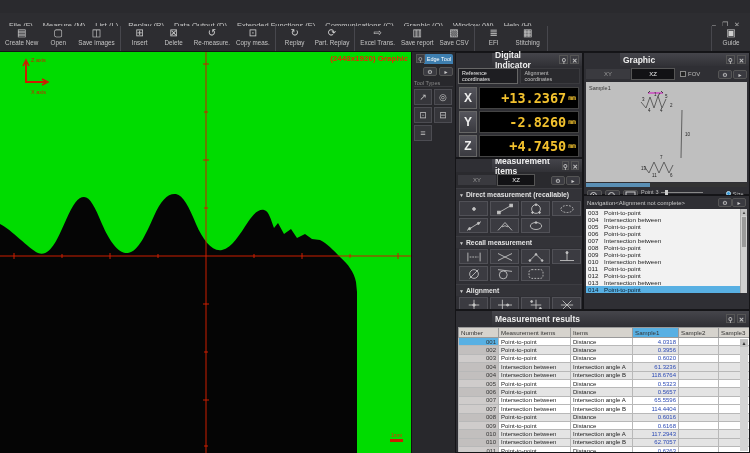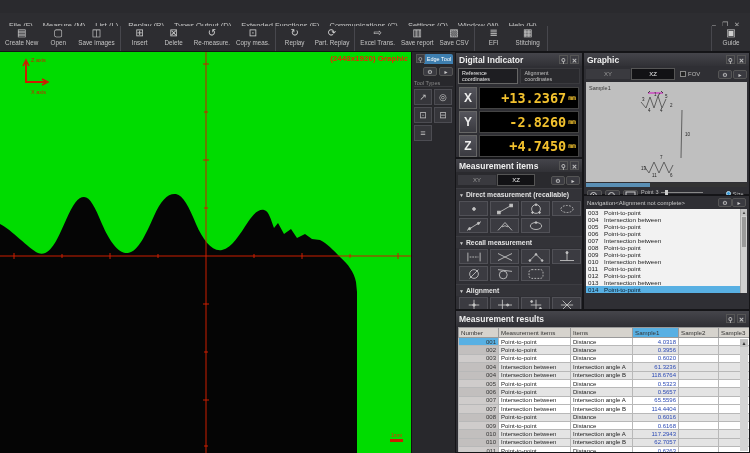--- a/index.html
+++ b/index.html
@@ -53,21 +53,21 @@
   .mini-btn { width:14px; height:9px; background:#3a3a40; border:1px solid #555;
     border-radius:2px; font-size:6px; line-height:8px; text-align:center; color:#ccc; }
   .tool-types-lbl { font-size:5.5px; color:#8a8a8a; border-bottom:1px solid #3a3a3e; margin:2px 0; }
   .toolgrid { display:grid; grid-template-columns:18px 18px; gap:2px; }
   .toolgrid .tgb { width:18px; height:16px; background:#36363b; border:1px solid #4c4c52;
     color:#c0c0c0; font-size:9px; line-height:15px; text-align:center; }
 
   
   .panel { position:absolute; background:#2f2f34; border:1px solid #151518; }
   .phead { height:13px; background:linear-gradient(#45454b,#313136); display:flex;
-    align-items:center; padding:4px 3px; font-size:8.5px; font-weight:bold; color:#eee; }
+    align-items:center; padding:4px 3px; font-size:8.5px; font-weight:bold; color:#eee;margin-left:36px; }
   .phead .sp { flex:1; }
   .pin, .closex { width:9px; height:9px; font-size:6.5px; line-height:9px; text-align:center;
     color:#bbb; background:#3c3c42; border:1px solid #555; margin-left:2px; }
 
   
   .di-tabs { display:flex; gap:2px; padding:2px 2px 1px 2px; }
   .di-tab { font-size:5.4px; padding:1px 3px; color:#c0c0c0; background:#2a2a2e;
     border:1px solid #3a3a3e; }
   .di-tab.active { background:#1e1e22; border-color:#666; color:#e8e8e8; }
   .di-row { display:flex; align-items:center; margin:2px 3px; }
@@ -148,24 +148,24 @@
 
 <div class="app">
 
 
   <div class="menubar">
     <span style="display:flex;">
         <span class="menu-item">File (F)</span>
         <span class="menu-item">Measure (M)</span>
         <span class="menu-item">List (L)</span>
         <span class="menu-item">Replay (R)</span>
-        <span class="menu-item">Types Output (D)</span>
+        <span class="menu-item">Data Output (D)</span>
         <span class="menu-item">Extended Functions (E)</span>
         <span class="menu-item">Communications (C)</span>
-        <span class="menu-item">Settings (O)</span>
+        <span class="menu-item">Graphic (O)</span>
         <span class="menu-item">Window (W)</span>
         <span class="menu-item">Help (H)</span>
       </span>
     <span class="mdi-ctrls">– ❐ ✕</span>
   </div>
 
   <div class="toolbar">
       <div class="tb-group">
         <div class="tb-btn">
           <span class="ico">▤</span>

